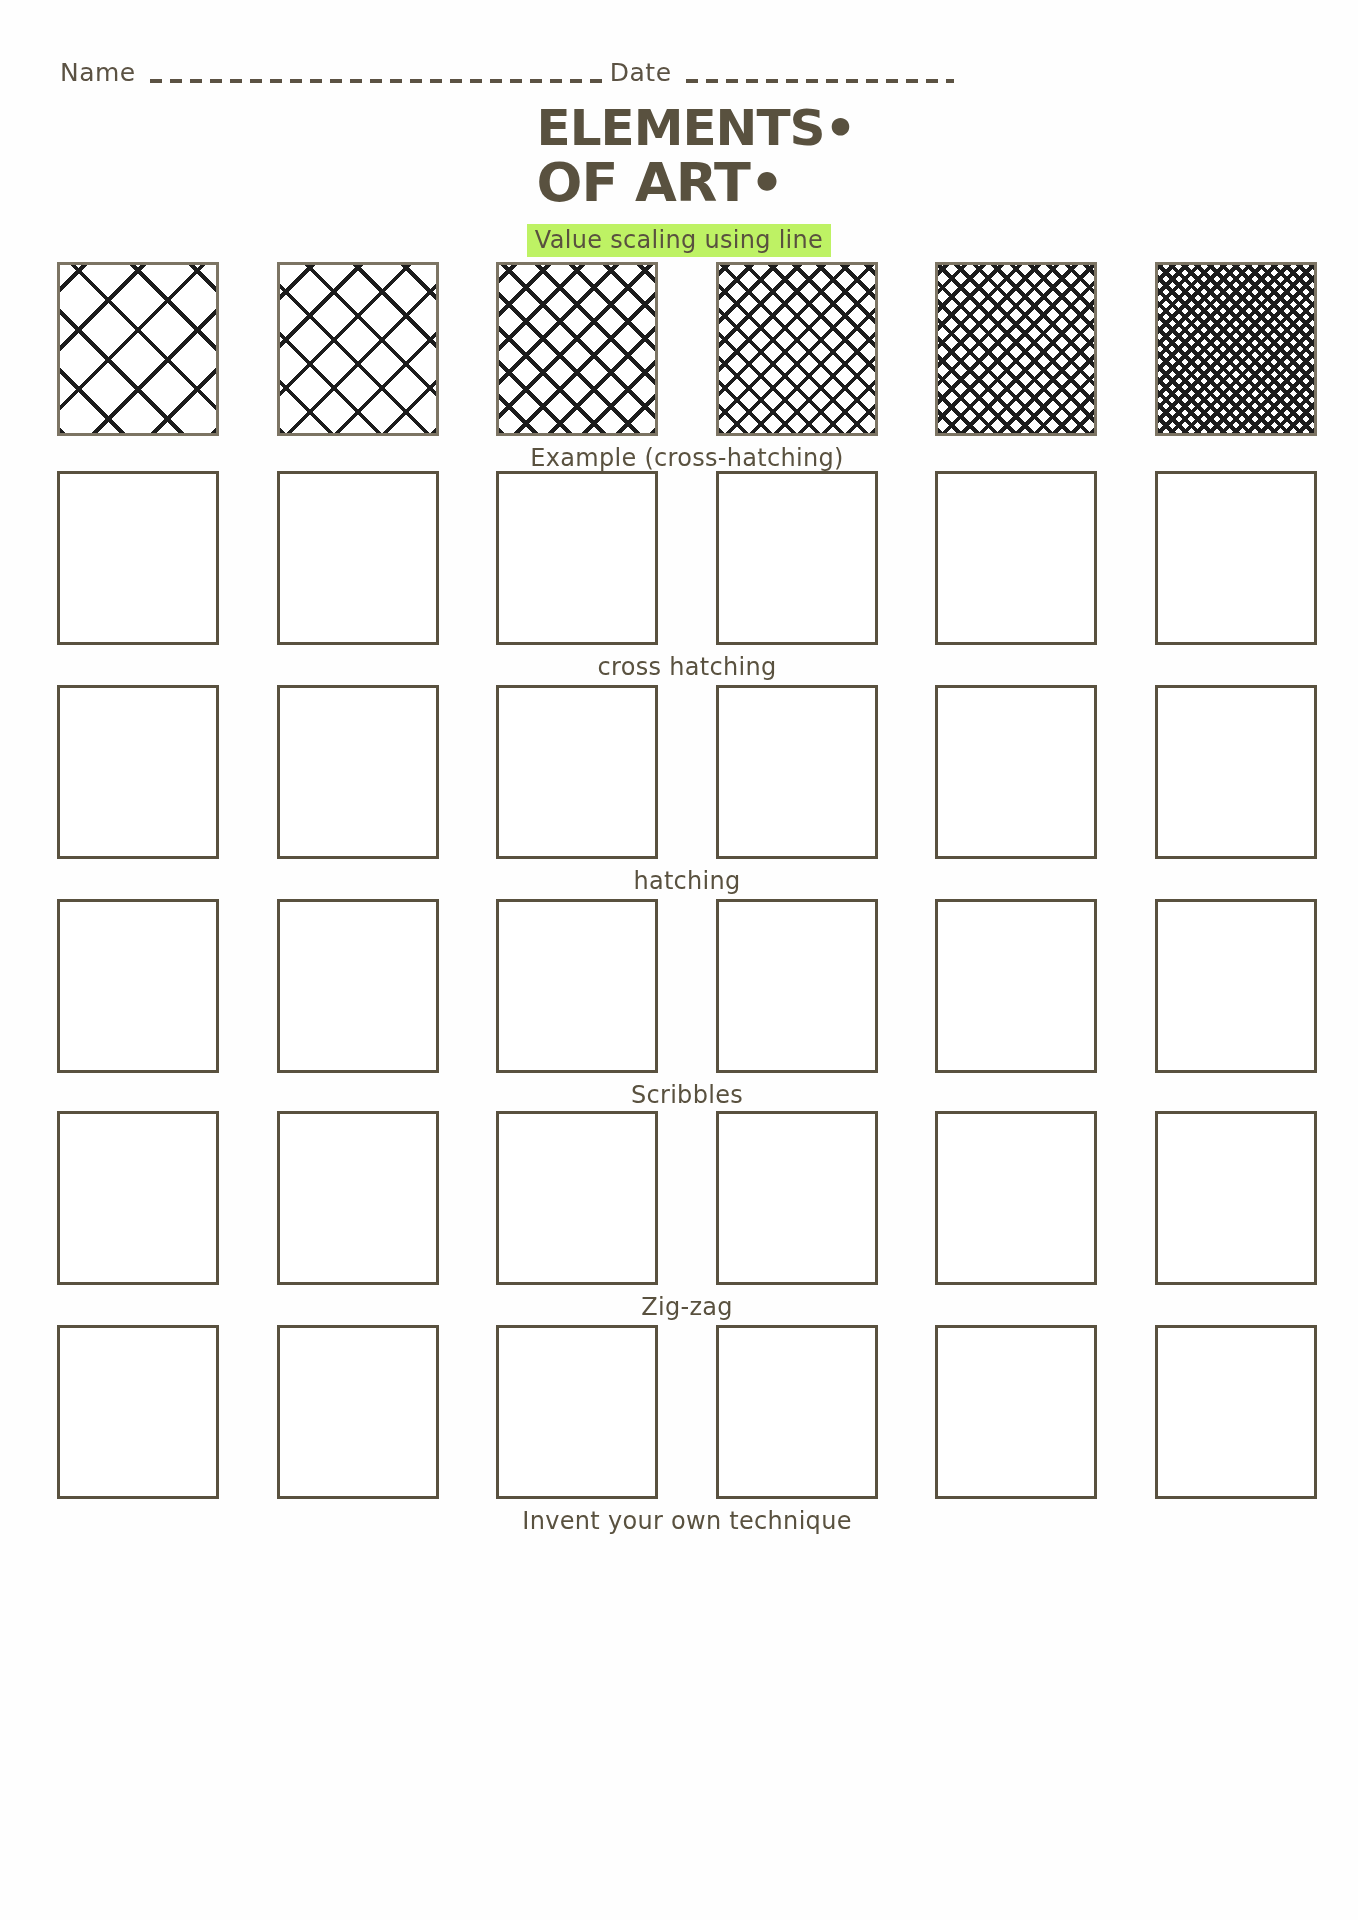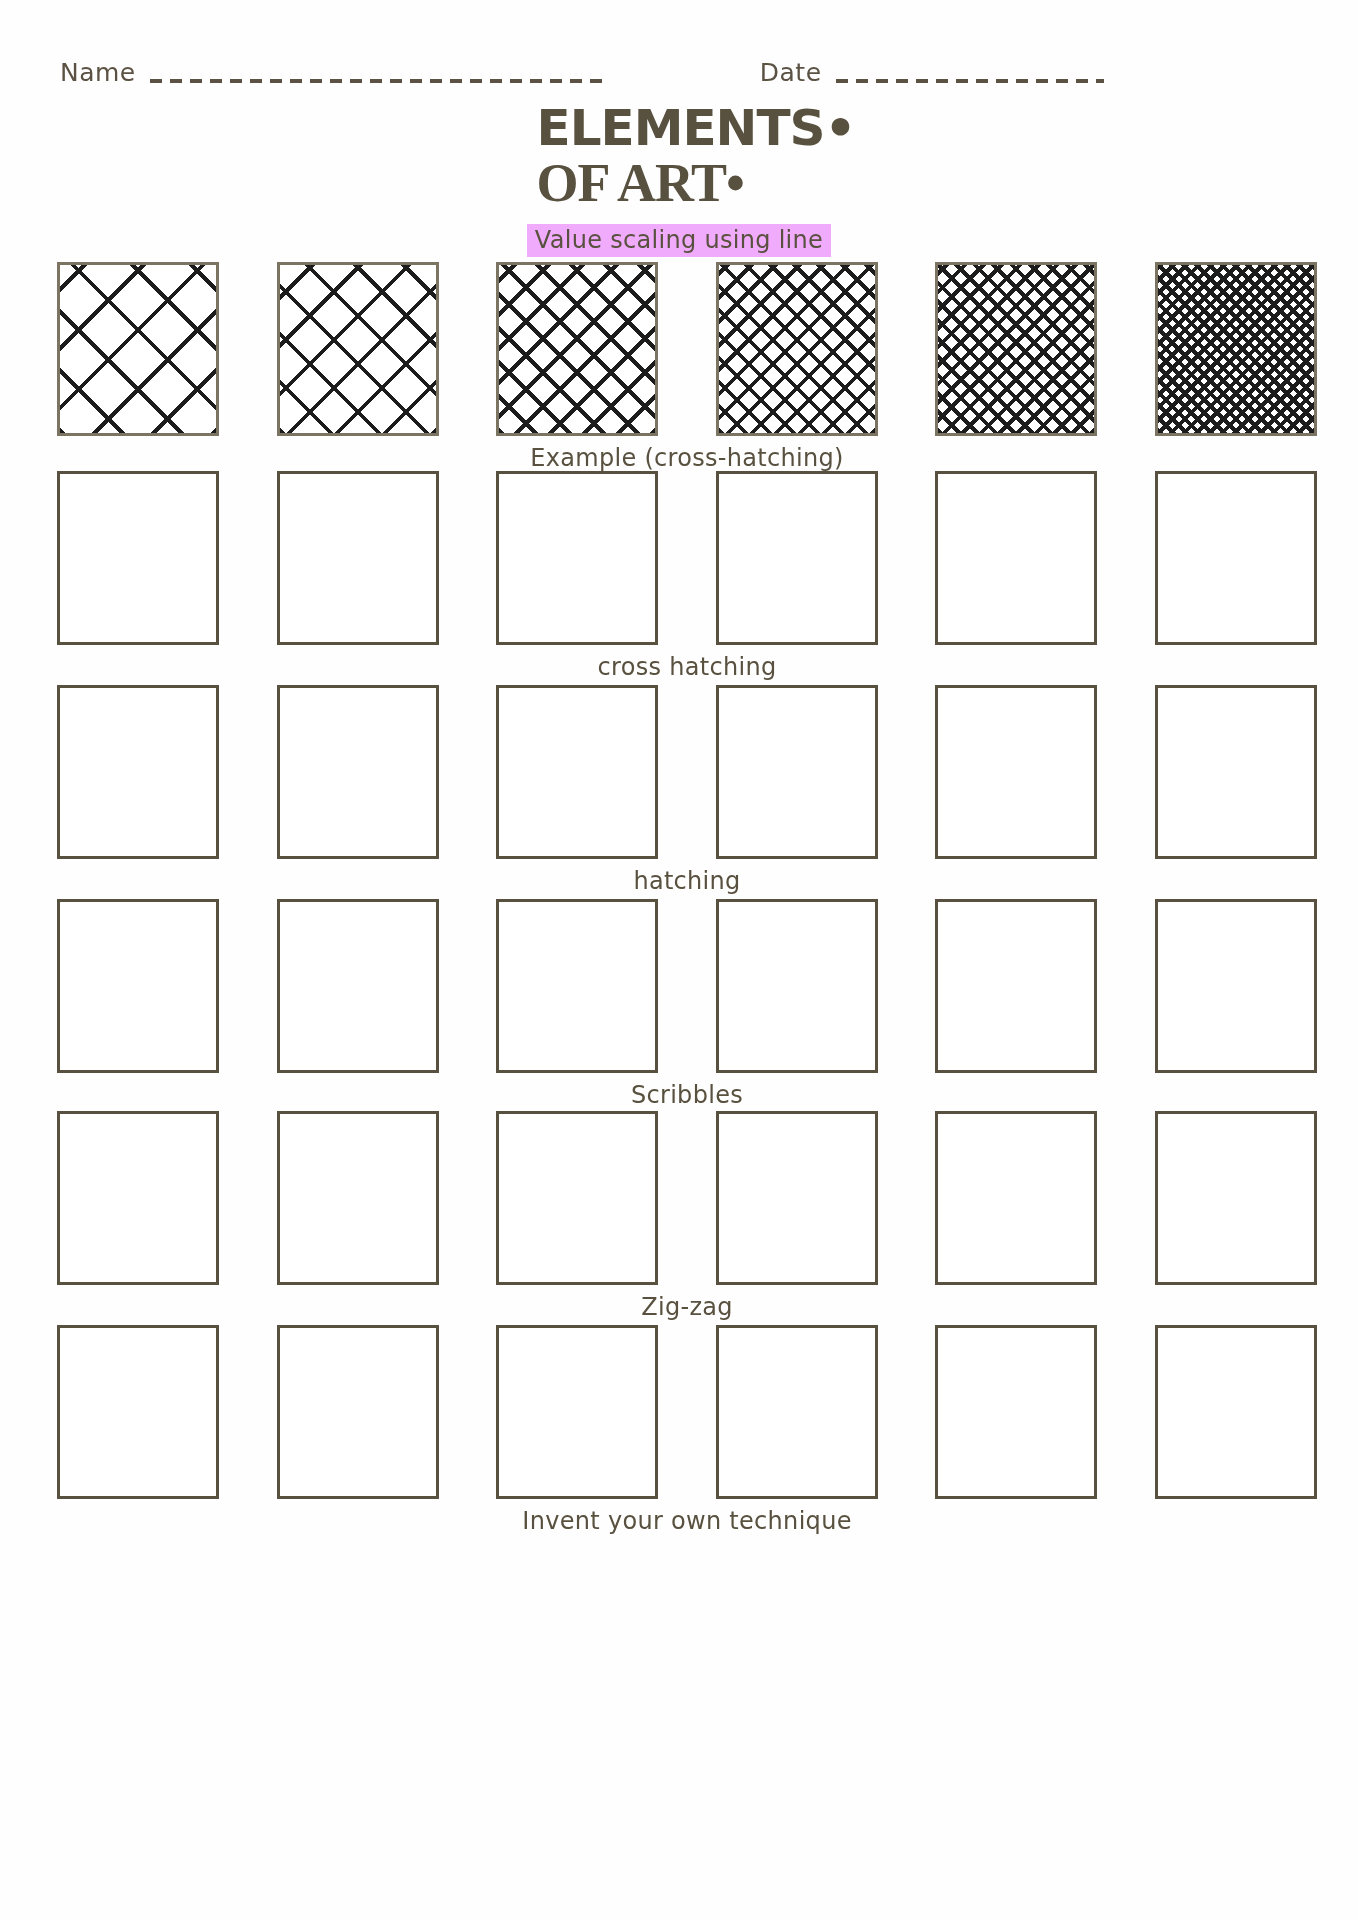--- a/index.html
+++ b/index.html
@@ -49,21 +49,21 @@
     margin-left: 14px;
     height: 4px;
     background-image: repeating-linear-gradient(
         to right,
         #5b5243 0px, #5b5243 12px,
         rgba(0,0,0,0) 12px, rgba(0,0,0,0) 20px);
     align-self: flex-end;
     margin-bottom: 4px;
   }
   .field-name .field-rule { width: 460px; }
-  .field-date { margin-left: 150px; }
+  .field-date { }
   .field-date .field-rule { width: 268px; }
 
   
   .title-block {
     position: absolute;
     top: 96px;
     left: 0;
     width: 100%;
     text-align: center;
   }
@@ -82,21 +82,21 @@
   .title-ofart {
     font-family: "DejaVu Sans", sans-serif;
     font-weight: bold;
     font-size: 52px;
     line-height: 0.98;
     letter-spacing: -1px;
     color: #59513F;
     white-space: nowrap;
   }
   .title-elements { font-size: 50px; }
-  .title-ofart { font-size: 54px; margin-top: 4px; font-family: Liberation Serif, serif; }
+  .title-ofart { font-size: 54px; margin-top: 4px; }
   .dot-sep { letter-spacing: -2px; }
 
   .title-value {
     font-family: "DejaVu Sans", sans-serif;
     font-weight: bold;
     font-size: 112px;
     line-height: 0.84;
     letter-spacing: 1px;
     color: #FBC21B;
     position: relative;
@@ -108,21 +108,21 @@
   }
 
   .subtitle-wrap {
     margin-top: 14px;
     text-align: center;
   }
   .subtitle {
     display: inline-block;
     font-size: 24px;
     color: #59513F;
-    background: #f0abfc;
+    background: #bef264;
     padding: 2px 8px 3px 8px;
     letter-spacing: 0.3px;
     font-family: "DejaVu Sans", sans-serif;
   }
 
   
   .row {
     position: absolute;
     left: 57px;
     width: 1260px;

